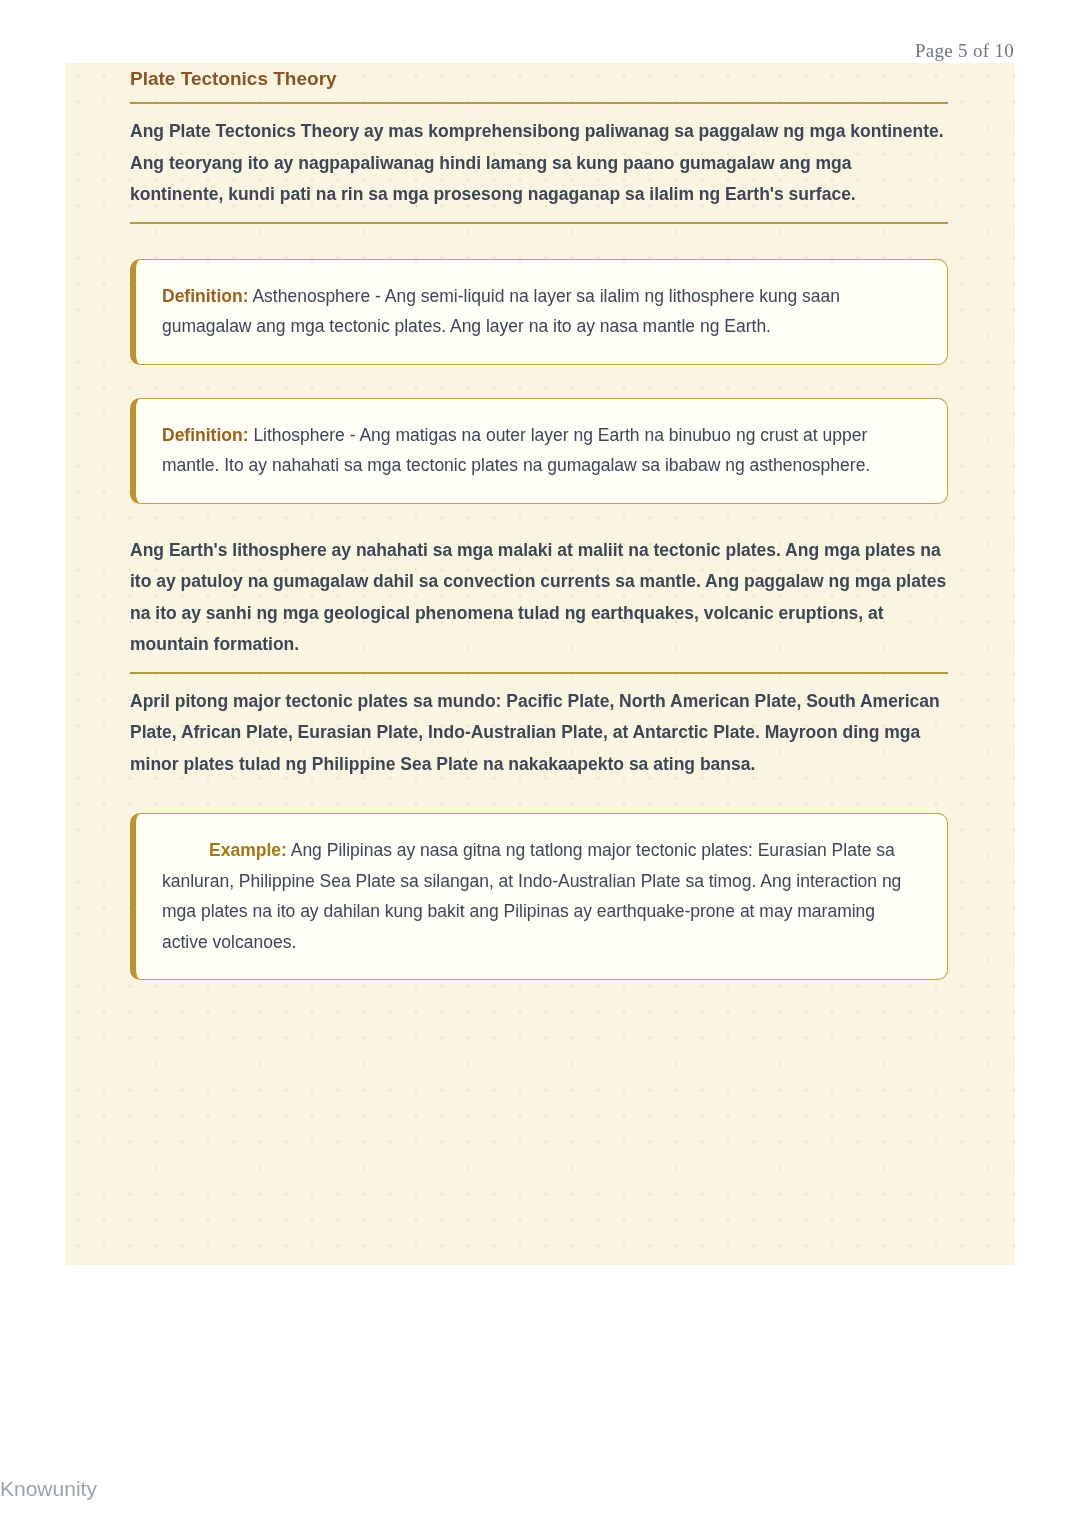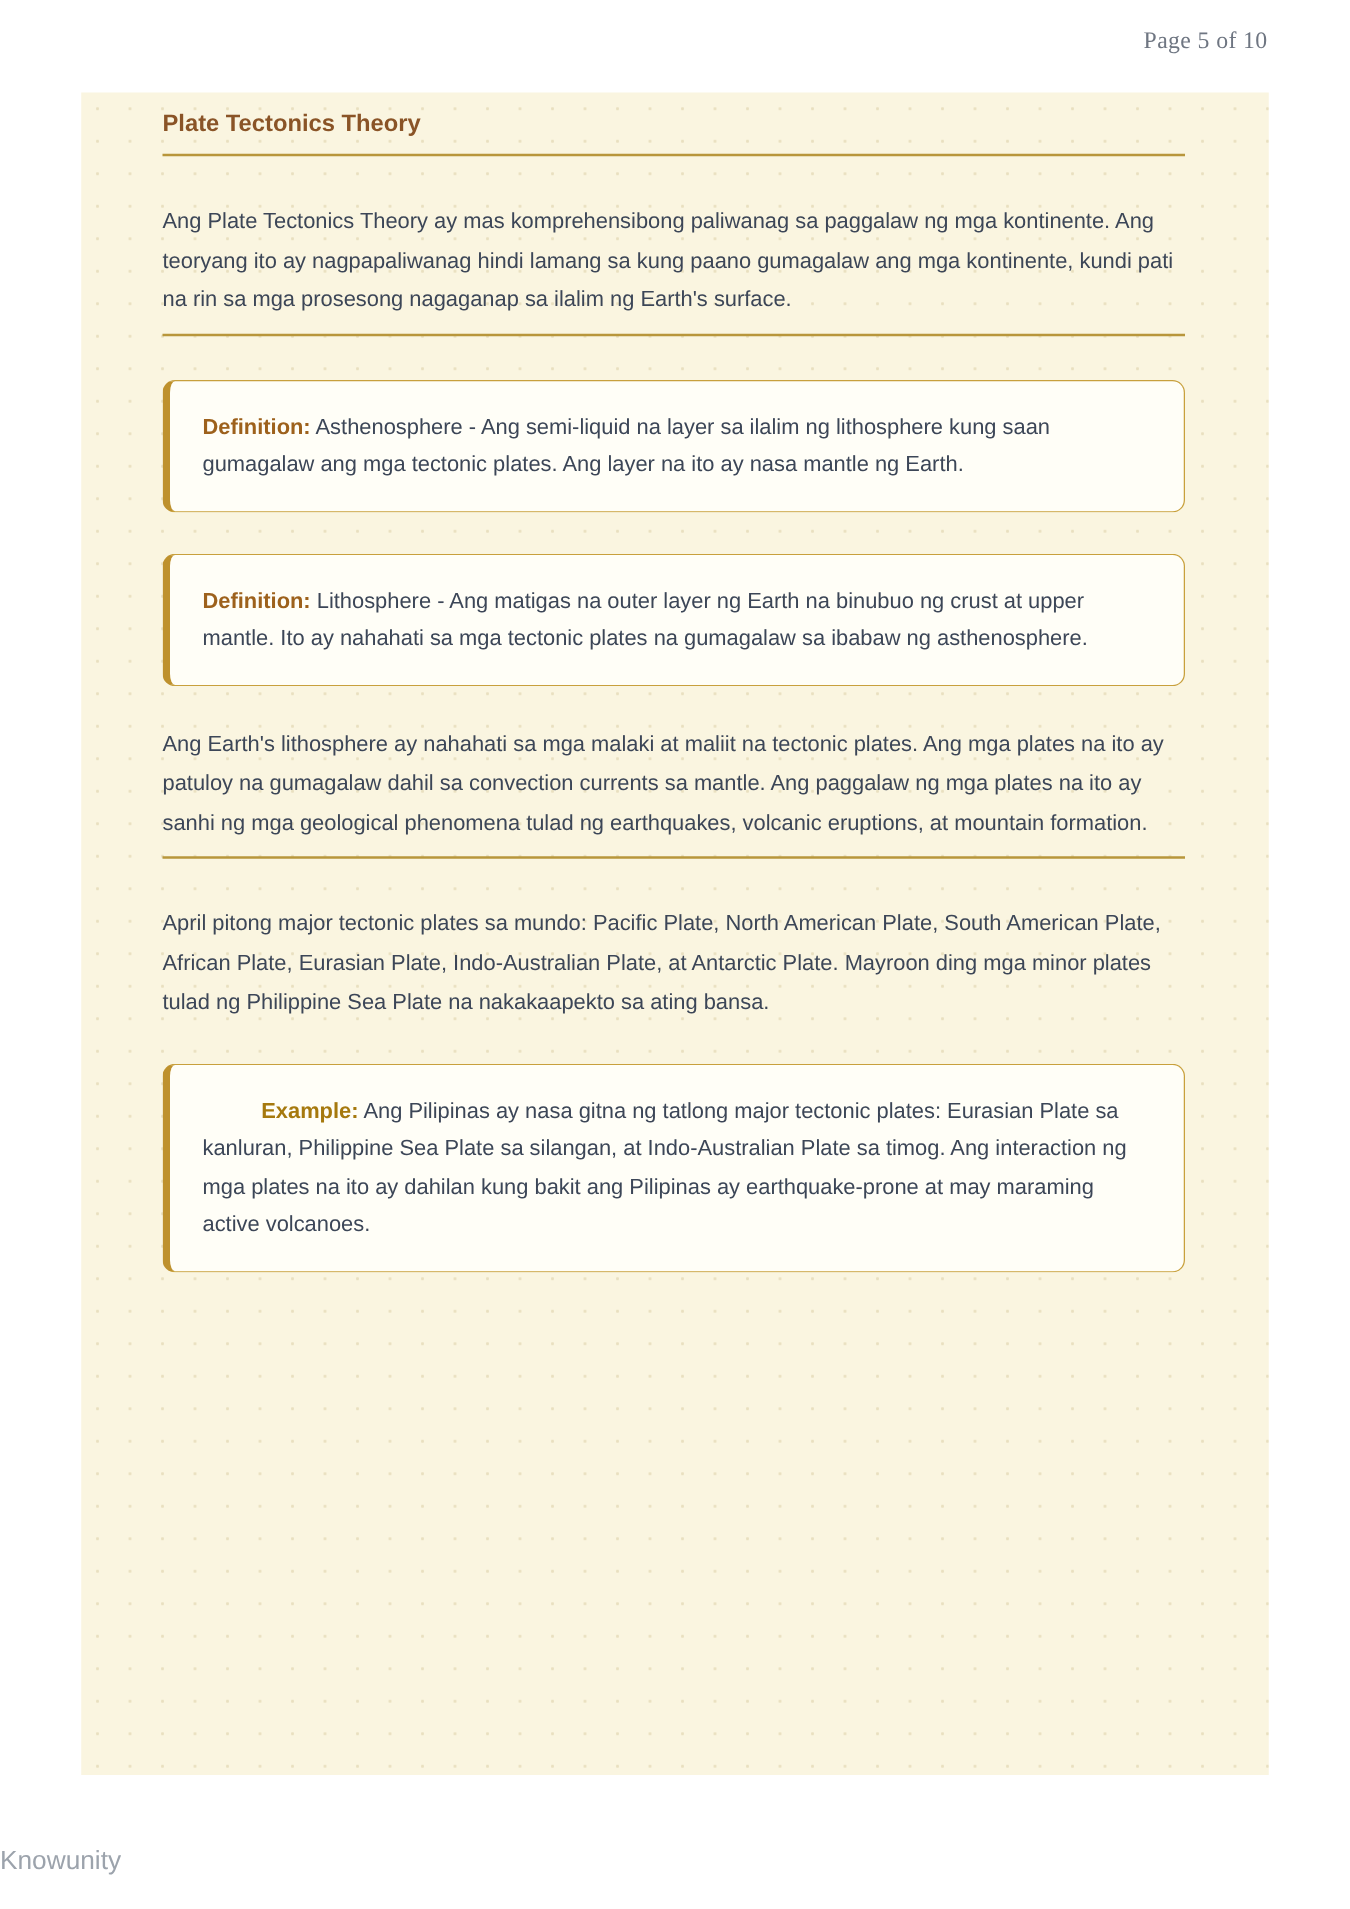--- a/index.html
+++ b/index.html
@@ -9,61 +9,62 @@
     background: #ffffff;
     width: 1080px;
     height: 1527px;
     font-family: "Liberation Sans", sans-serif;
     position: relative;
     overflow: hidden;
   }
 
   .page-number {
     position: absolute;
-    top: 22px;
+    top: 40px;
     right: 66px;
     font-family: "Liberation Serif", serif;
     font-size: 19px;
     color: #6F7682;
     letter-spacing: 0.3px;
   }
 
   .card {
     position: absolute;
     left: 65px;
-    top: 74px;
+    top: 63px;
     width: 950px;
-    height: 1346px;
+    height: 1202px;
     background-color: #FAF5E0;
     background-image: radial-gradient(circle, rgba(190,170,110,0.28) 1px, transparent 1.4px);
     background-size: 26px 26px;
-    padding: 14px 67px 0 65px;
+    padding: 4px 67px 0 65px;
   }
 
   h2.section-heading {
     margin: 0;
     font-size: 19px;
     line-height: 24px;
     font-weight: bold;
     color: #8A5427;
   }
   h2.section-heading.spaced { margin-top: 35px; }
 
   .rule {
     margin-top: 11px;
     height: 2px;
     background: #B8963B;
     border: none;
   }
 
   p.body-text {
-    margin: 36px 0 0 0;
+    margin: 12px 0 0 0;
     font-size: 17.5px;
     line-height: 31.5px;
     color: #3C4657;
+    font-weight: bold;
   }
 
   .callout {
     margin-top: 33px;
     background: #FFFEF7;
     border: 1.5px solid #C8A03C;
     border-left: 6px solid #BE912D;
     border-radius: 10px;
     padding: 21px 30px 22px 26px;
   }

